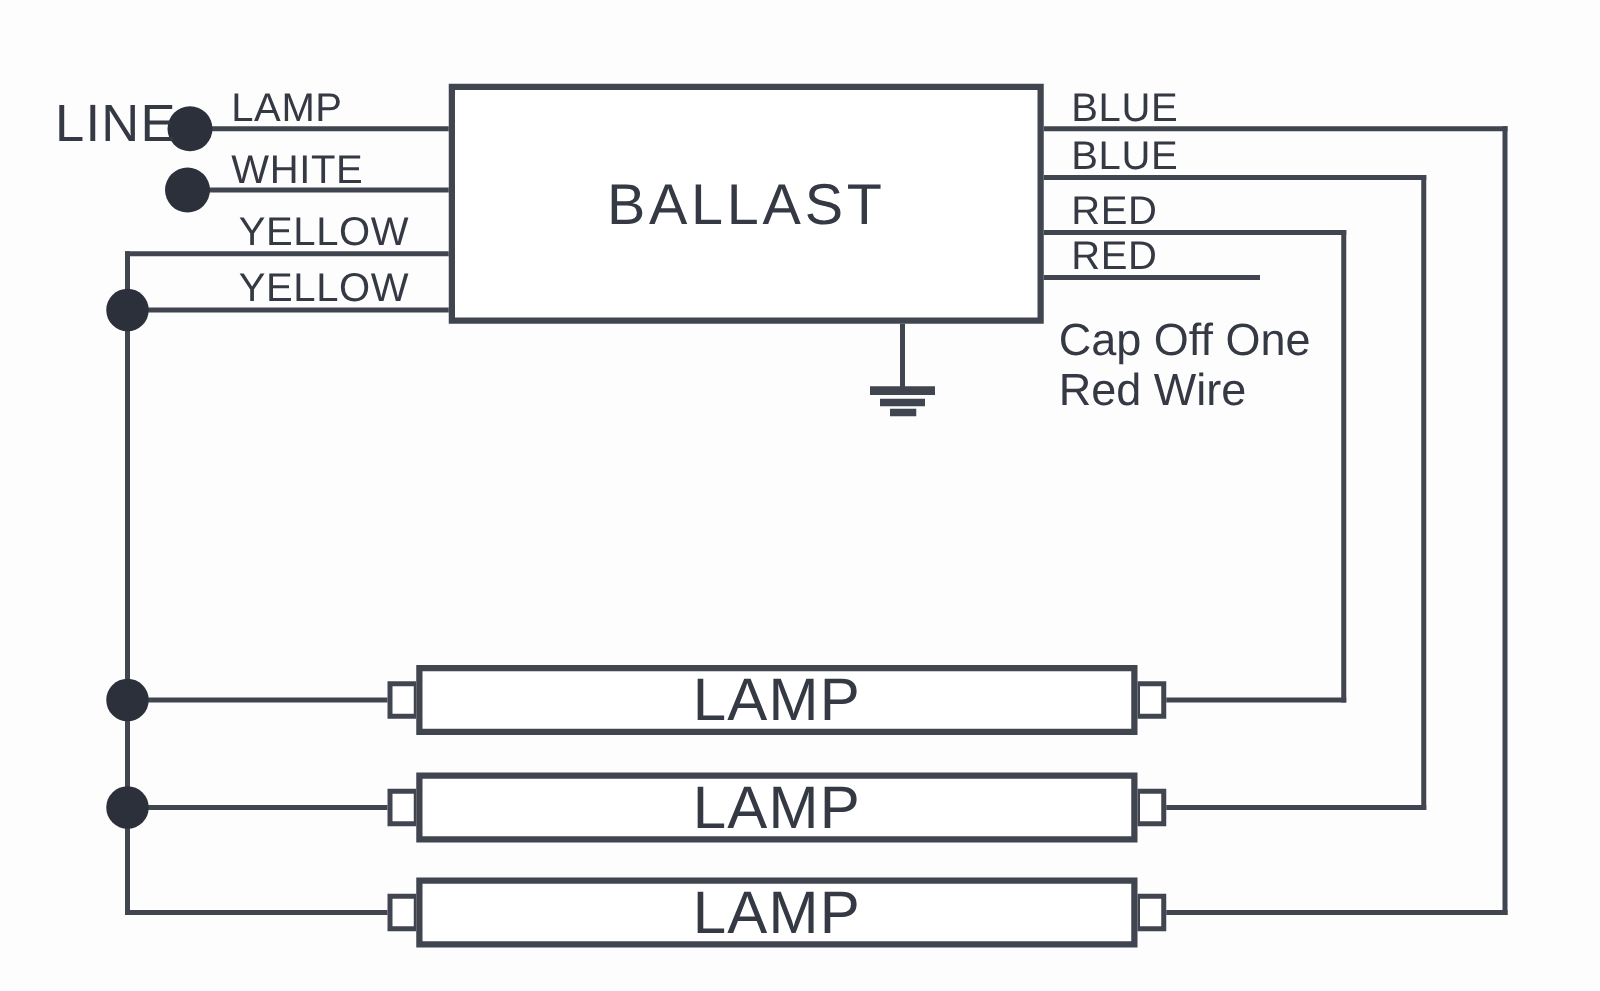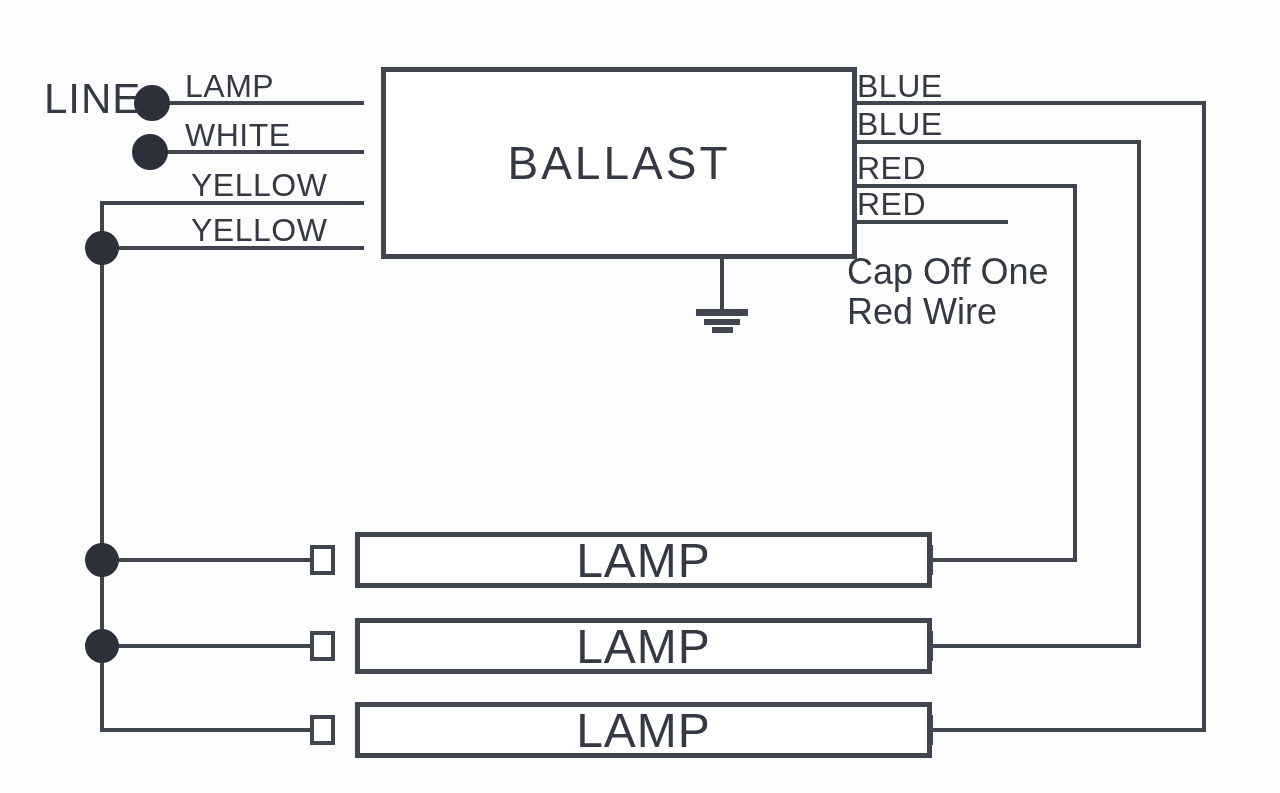--- a/index.html
+++ b/index.html
@@ -10,21 +10,21 @@
   }
   html,body{margin:0;padding:0;background:var(--background);}
   .stage{
     position:relative;width:1280px;height:793px;overflow:hidden;
     background:var(--background);
     font-family:"Liberation Sans",sans-serif;color:var(--text);
   }
   .wire{position:absolute;background:var(--wire);}
   .dot{position:absolute;border-radius:50%;background:var(--dot);}
   .box{position:absolute;box-sizing:border-box;border:5px solid var(--wire);background:#fff;
-       display:flex;align-items:center;justify-content:center;margin-left:22px;}
+       display:flex;align-items:center;justify-content:center;}
   .pin{position:absolute;box-sizing:border-box;border:4px solid var(--wire);background:#fff;}
   .lbl{position:absolute;white-space:nowrap;line-height:1;color:var(--text);}
   .wire-lbl{font-size:32px;letter-spacing:0.5px;}
   .ballast-lbl{font-size:46px;letter-spacing:3px;}
   .lamp-lbl{font-size:48px;letter-spacing:1px;text-align:center;}
   .line-lbl{font-size:42px;letter-spacing:1px;margin-left:42px;}
   .note-lbl{font-size:36px;line-height:40px;}
 </style>
 </head>
 <body>

